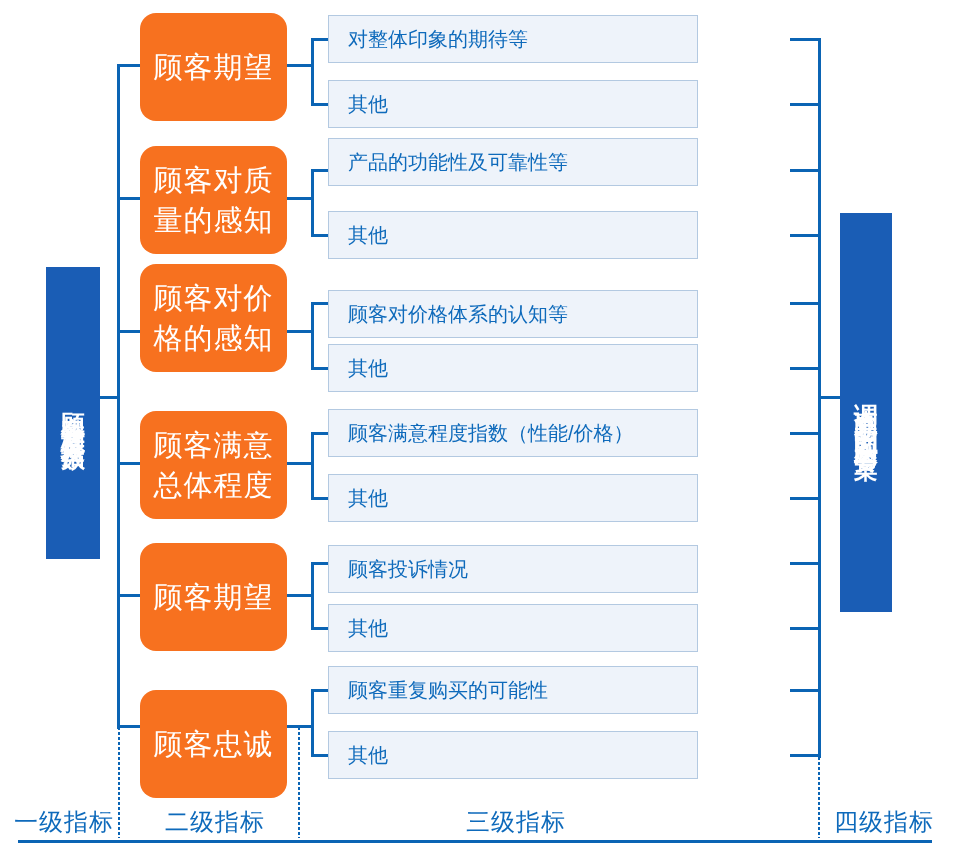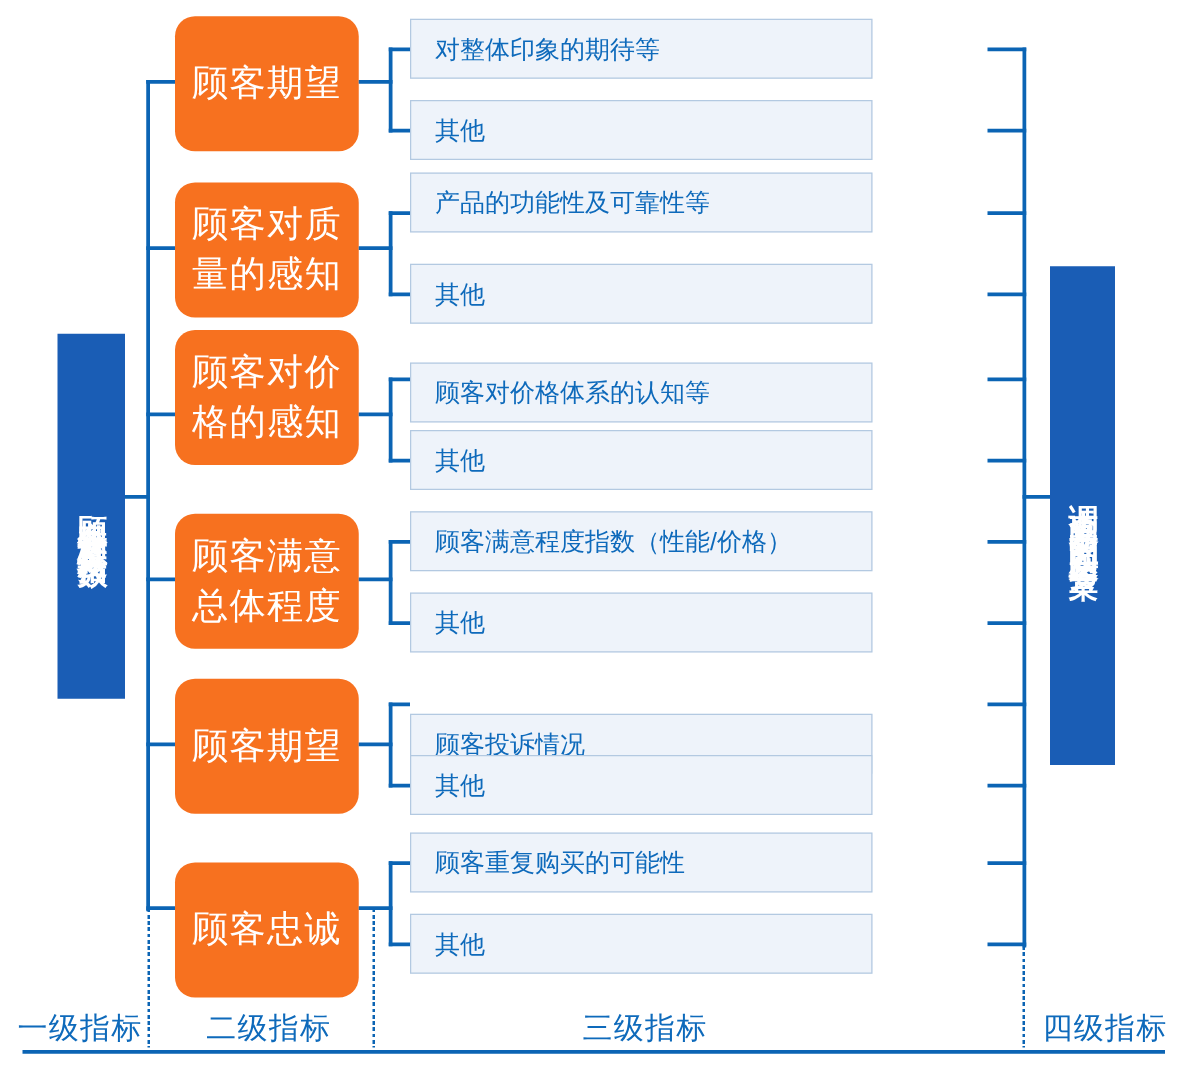--- a/index.html
+++ b/index.html
@@ -150,21 +150,21 @@
   <div class="h stub-m" style="top: 462px;"></div>
   <div class="v bracket" style="top: 432px; height: 68px;"></div>
   <div class="h stub-a" style="top: 432px;"></div>
   <div class="h stub-b" style="top: 497px;"></div>
   <div class="h rstub-a" style="top: 432px;"></div>
   <div class="h rstub-b" style="top: 497px;"></div>
 
   <div class="orange" style="top: 543px;">
     <span>顾客期望</span>
   </div>
-  <div class="lbox lbox-a" style="top: 571px;">
+  <div class="lbox lbox-a" style="top: 545px;">
     <span>顾客投诉情况</span>
   </div>
   <div class="lbox lbox-b" style="top: 604px;">
     <span>其他</span>
   </div>
   <div class="h stub-l" style="top: 594px;"></div>
   <div class="h stub-m" style="top: 594px;"></div>
   <div class="v bracket" style="top: 562px; height: 68px;"></div>
   <div class="h stub-a" style="top: 562px;"></div>
   <div class="h stub-b" style="top: 627px;"></div>

